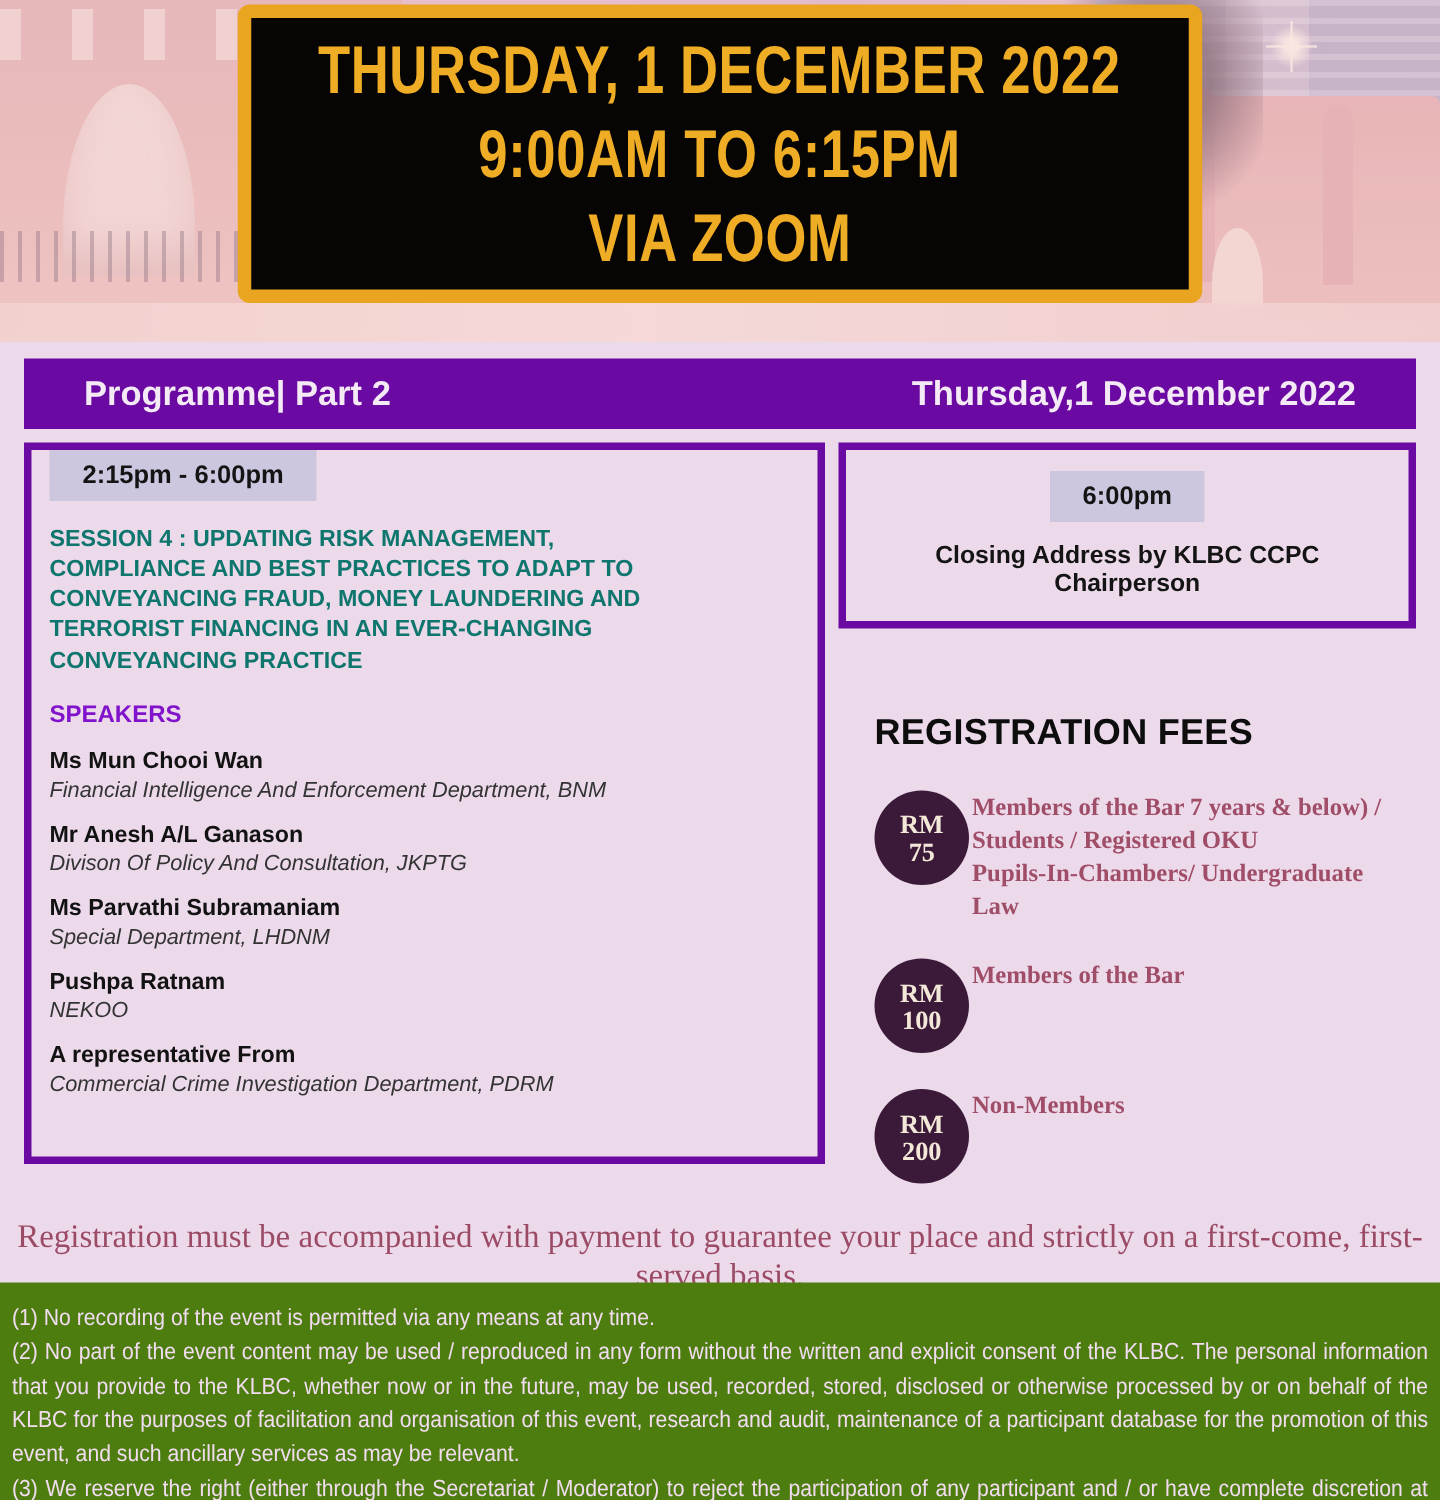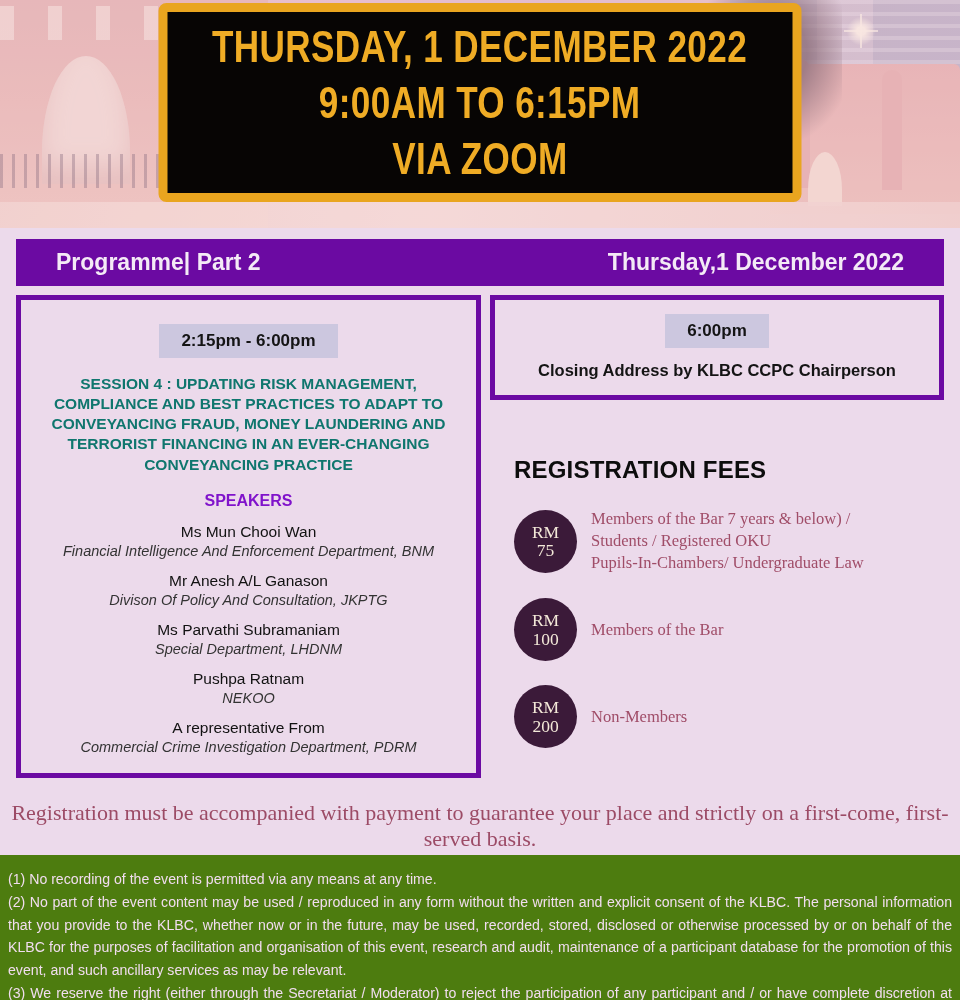--- a/index.html
+++ b/index.html
@@ -53,37 +53,37 @@
   .title-line { display:block; white-space:nowrap; color:#EFAC25; font-weight:bold;
     font-size:45px; line-height:56px; letter-spacing:.5px; transform:scaleX(.78); }
 
   
   .program-bar { margin:11px 16px 0; height:47px; background:#6B0AA2;
     display:flex; align-items:center; justify-content:space-between; padding:0 40px;gap:12px; }
   .program-bar span { color:#F4EAF6; font-weight:bold; font-size:23px; }
 
   
   .content { display:flex; gap:9px; margin:9px 16px 0; align-items:flex-start; }
-  .session-panel { width:465px; min-height:481px; border:5px solid #6B0AA2;
-    padding:24px 12px 18px; text-align:center; flex-shrink:0; }
+  .session-panel { width:534px; min-height:481px; border:5px solid #6B0AA2;
+    padding:0 12px 18px; text-align:left; flex-shrink:0; }
   .time-badge { display:inline-block; background:#CCC7DF; color:#141414;
     font-weight:bold; font-size:17px; padding:7px 22px; }
   .session-title { margin-top:16px; color:#0f766e; font-weight:bold; font-size:15.5px; line-height:1.3; }
   .speakers-heading { margin-top:17px; color:#8013CB; font-weight:bold; font-size:16px; }
   .speaker { margin-top:13px; }
-  .speaker-name { color:#121212; font-weight:normal; font-size:15.5px; }
+  .speaker-name { color:#121212; font-weight:bold; font-size:15.5px; }
   .speaker-affiliation { margin-top:2px; color:#333; font-style:italic; font-size:14.5px; }
 
   .right-col { flex:1; }
   .closing-panel { border:5px solid #6B0AA2; padding:14px 10px 15px; text-align:center; }
   .closing-text { margin-top:13px; color:#141414; font-weight:bold; font-size:16.5px; }
 
   .fees { margin-top:56px; padding-left:24px; }
   .fees-heading { color:#0d0d0d; font-weight:bold; font-size:24px; letter-spacing:.2px; }
-  .fee-row { display:flex; align-items:center; gap:14px; margin-top:24px; }
+  .fee-row { display:flex; gap:2px; margin-top:24px;font-weight:bold; }
   .fee-badge { width:63px; height:63px; border-radius:50%; background:#3B1A39; flex-shrink:0;
     display:flex; flex-direction:column; align-items:center; justify-content:center;
     color:#F3E8D8; font-family:"Liberation Serif", serif; font-size:17.5px; line-height:1.05; }
   .fee-label { font-family:"Liberation Serif", serif; color:#A04D68;
     font-size:16.5px; line-height:1.34; max-width:350px; }
   .fee-label span { display:block; }
 
   
   .notice { margin-top:22px; text-align:center;
     font-family:"Liberation Serif", serif; color:#9C4B66; font-size:22px; }

